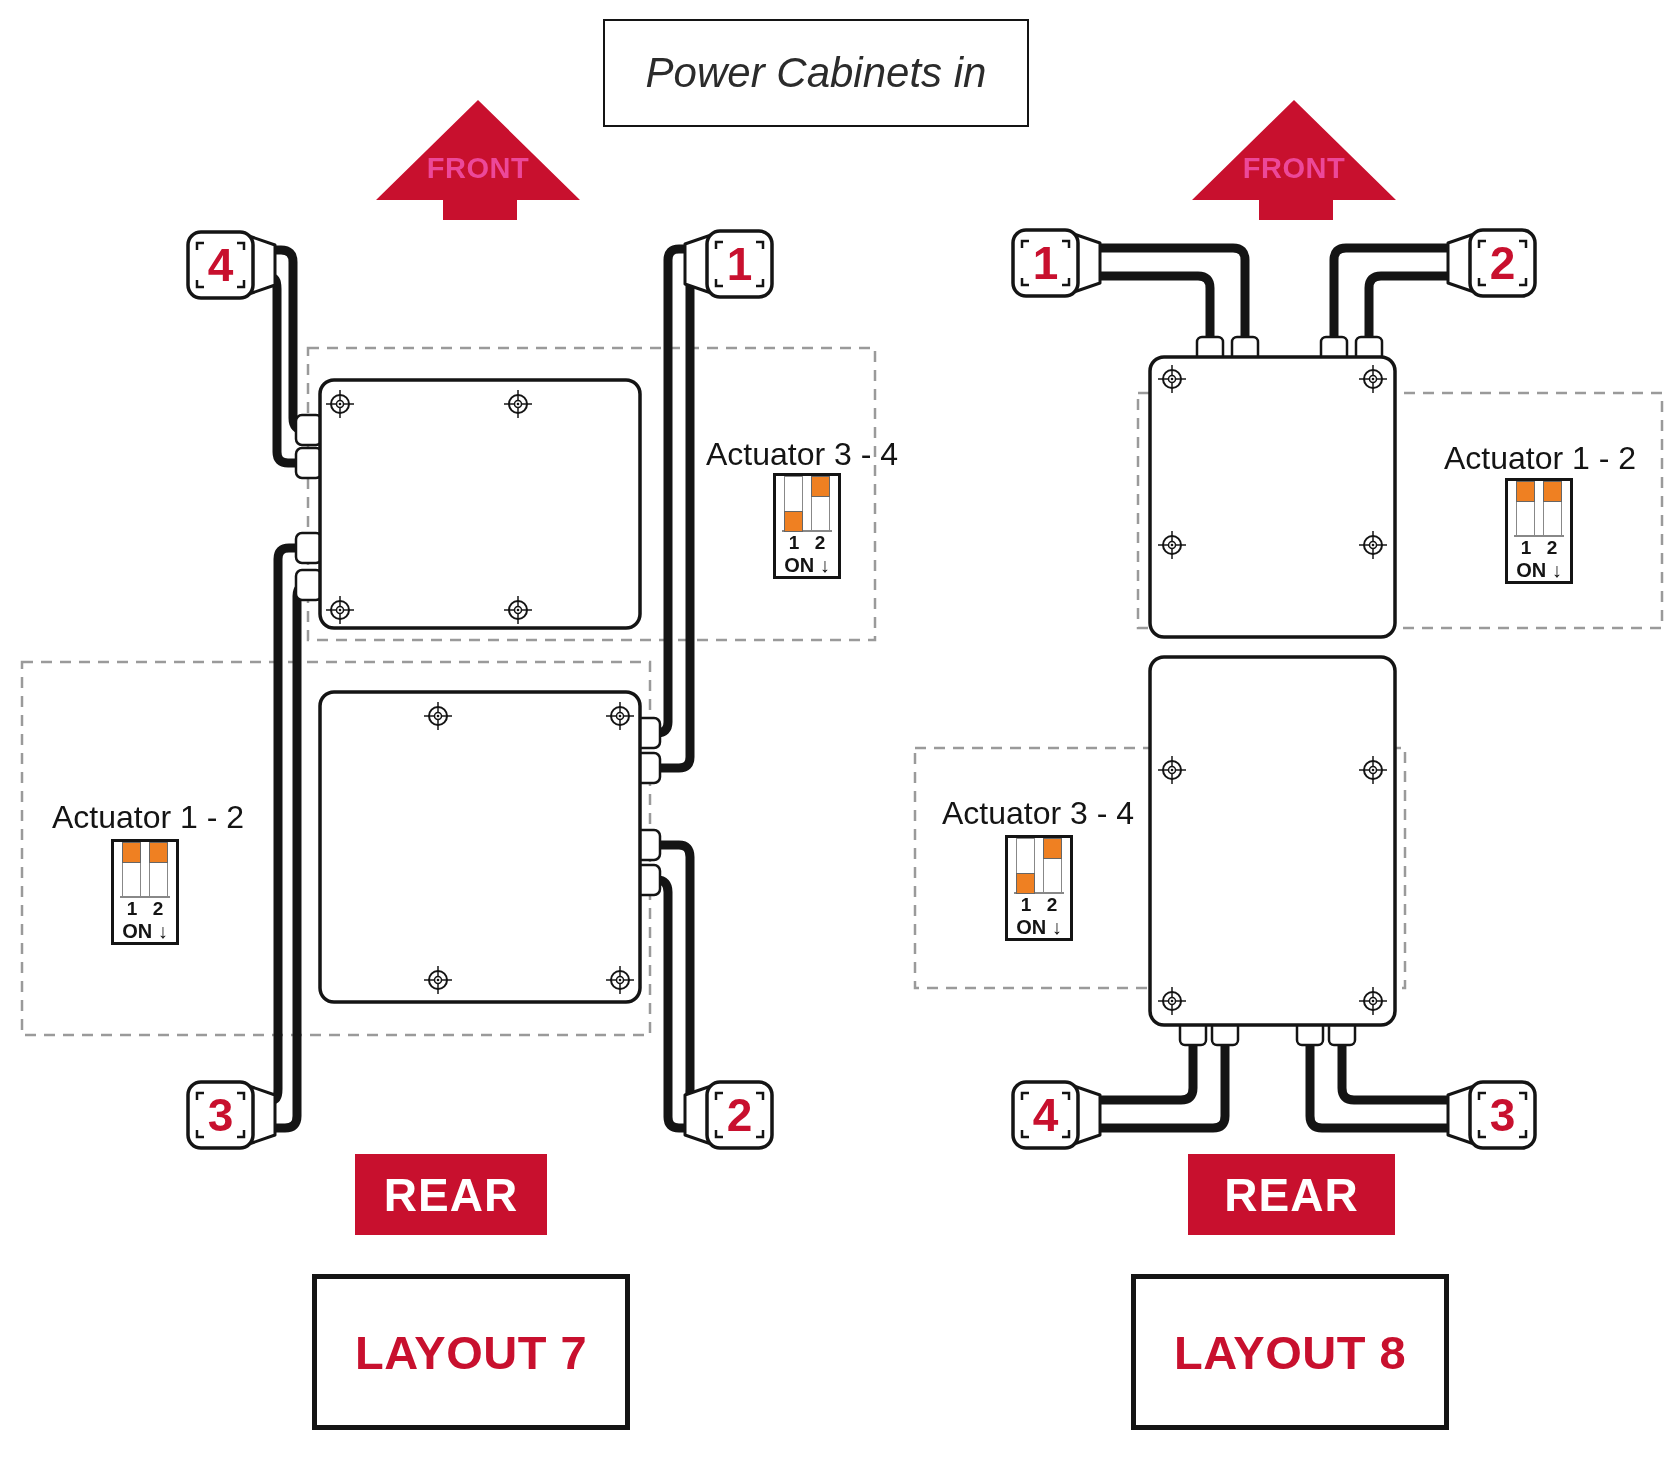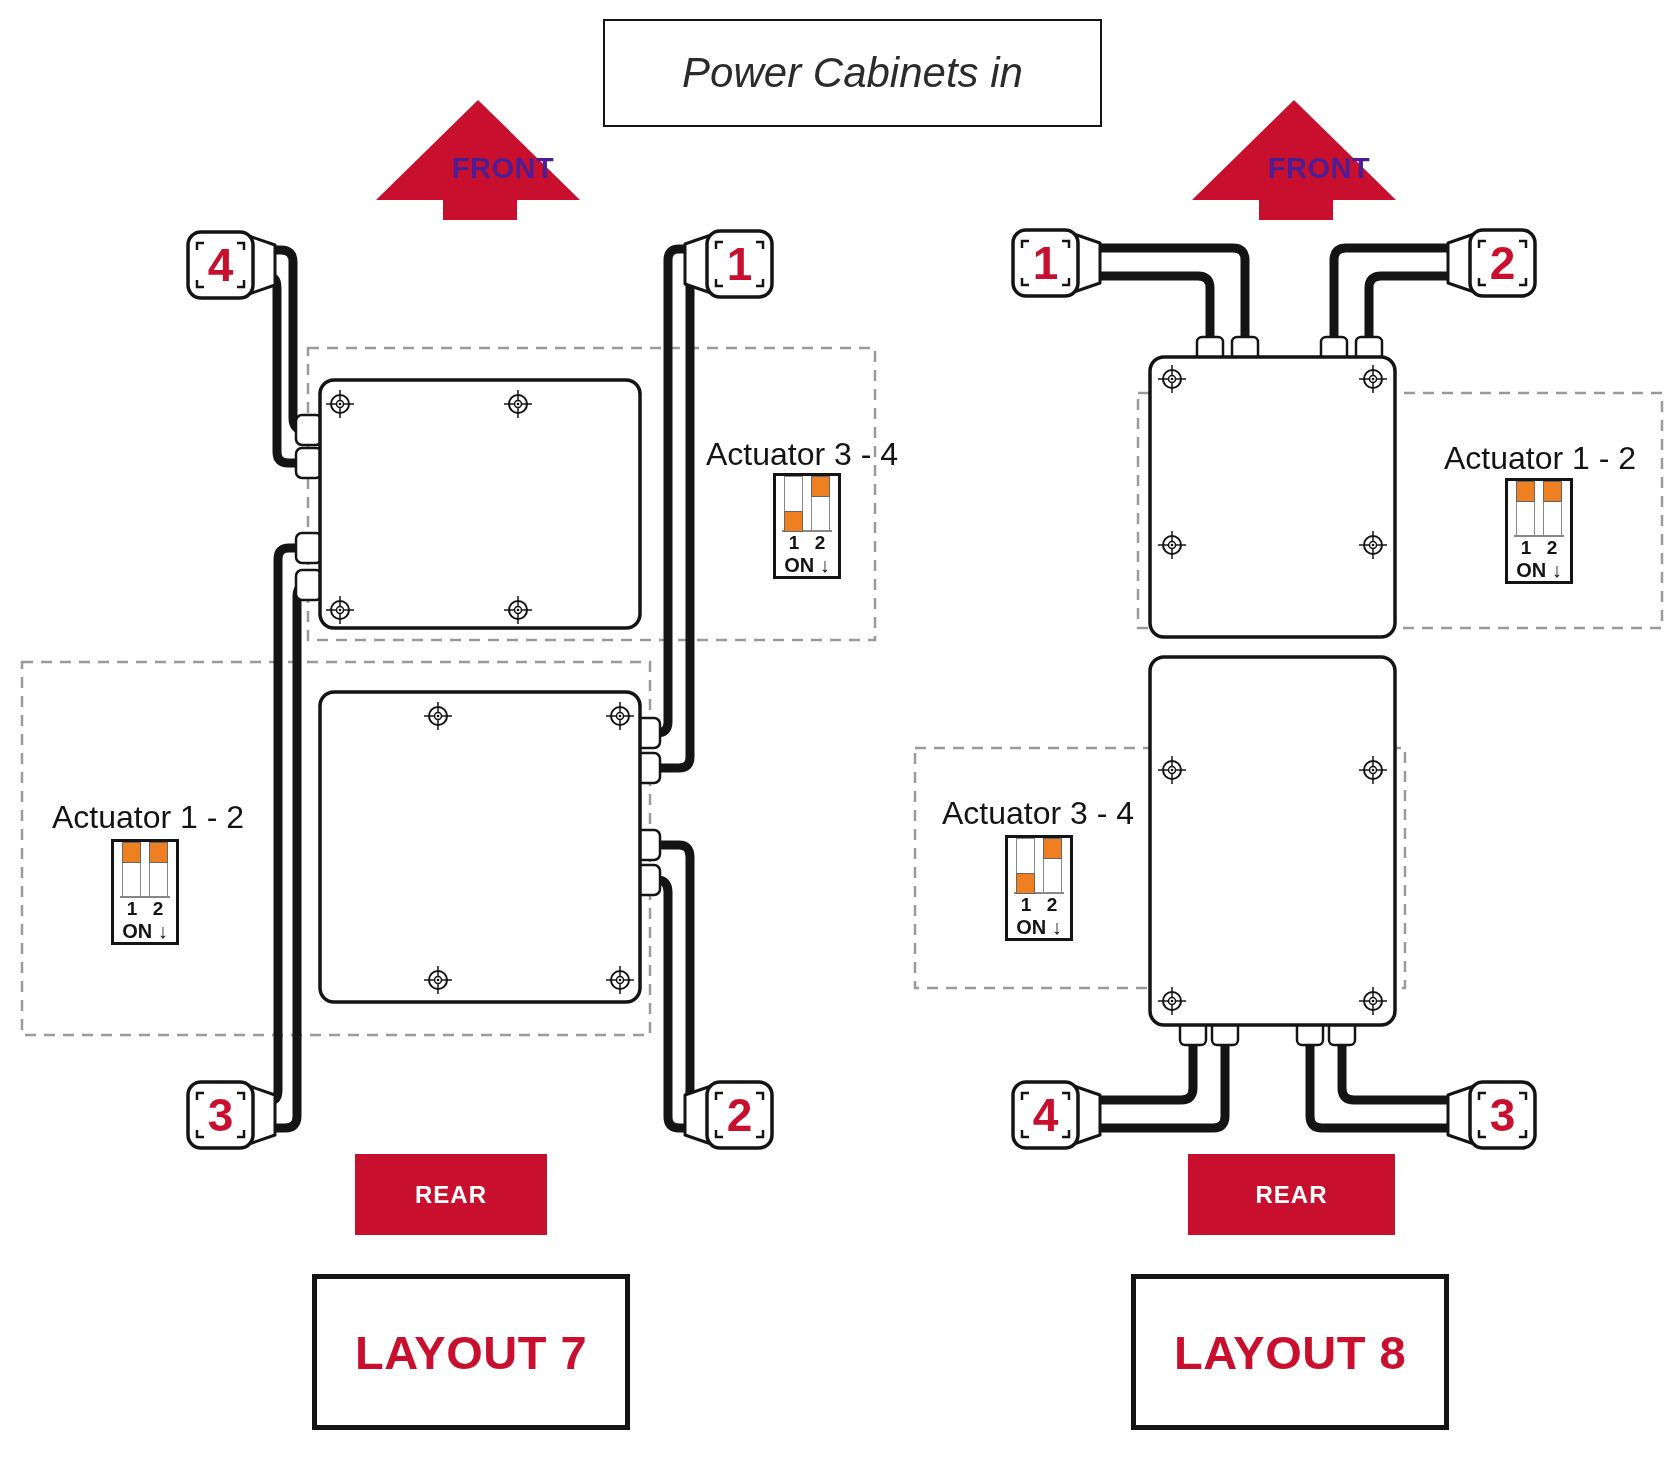--- a/index.html
+++ b/index.html
@@ -12,29 +12,29 @@
   .cable{fill:none;stroke:var(--line);stroke-width:9;}
   .cabinet{fill:#fff;stroke:var(--line);stroke-width:3.5;}
   .gland{fill:#fff;stroke:var(--line);stroke-width:2.5;}
   .screwpart{stroke:var(--line);}
   .plug-flange{fill:#fff;stroke:var(--line);stroke-width:3;stroke-linejoin:round;}
   .plug-box{fill:#fff;stroke:var(--line);stroke-width:3.5;}
   .plug-hook{fill:none;stroke:var(--line);stroke-width:2.5;}
   .arrow{fill:var(--red);}
 
   .abs{position:absolute;}
-  .title-box{left:603px;top:19px;width:499px;height:108px;border:2.5px solid var(--line);
+  .title-box{left:603px;top:19px;width:426px;height:108px;border:2.5px solid var(--line);
              box-sizing:border-box;display:flex;flex-direction:column;justify-content:center;
              align-items:center;background:#fff;gap:46px;}
   .title-box div{font-style:italic;font-size:42px;line-height:1.25;color:#2b2b2b;}
 
-  .front-label{transform:translateX(-50%);color:#4c1d95;font-weight:bold;font-size:29px;
-               letter-spacing:0.5px;margin-left:25px;}
+  .front-label{transform:translateX(-50%);color:#ec4899;font-weight:bold;font-size:29px;
+               letter-spacing:0.5px;}
   .banner{background:var(--red);display:flex;align-items:center;justify-content:center;
-          color:#fff;font-weight:bold;font-size:24px;letter-spacing:1px;}
+          color:#fff;font-weight:bold;font-size:46px;letter-spacing:1px;}
   .layout-box{width:318px;height:156px;border:5px solid var(--line);box-sizing:border-box;
               background:#fff;display:flex;align-items:center;justify-content:center;}
   .layout-name{color:var(--red);font-weight:bold;font-size:47px;letter-spacing:0.5px;}
 
   .cnum{width:65px;height:66px;display:flex;align-items:center;justify-content:center;
         color:var(--red);font-weight:bold;font-size:46px;}
 
   .act-label{transform:translateX(-50%);font-size:32px;color:var(--line);white-space:nowrap;}
 
   .dip{width:68px;height:106px;background:#fff;border:3px solid var(--line);box-sizing:border-box;

